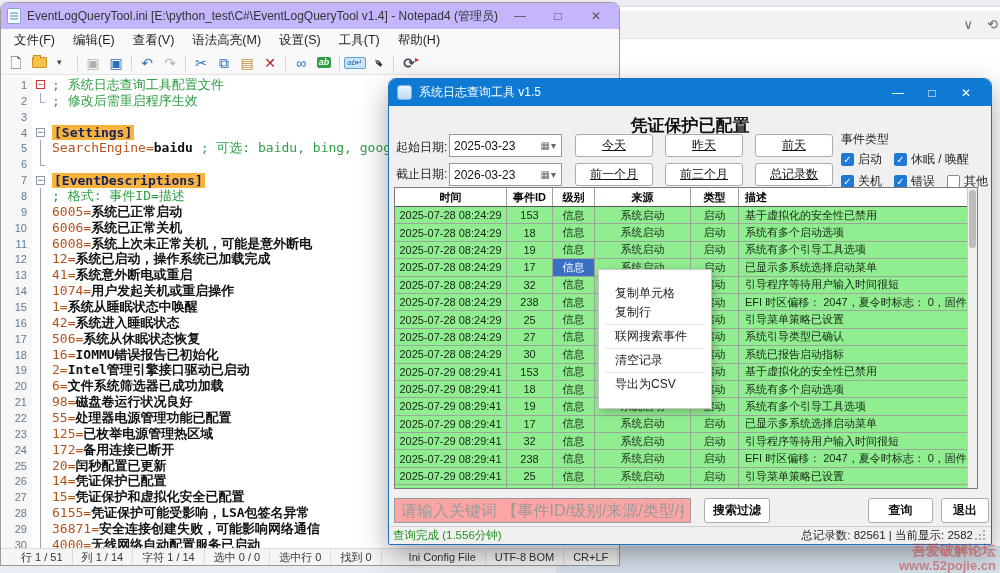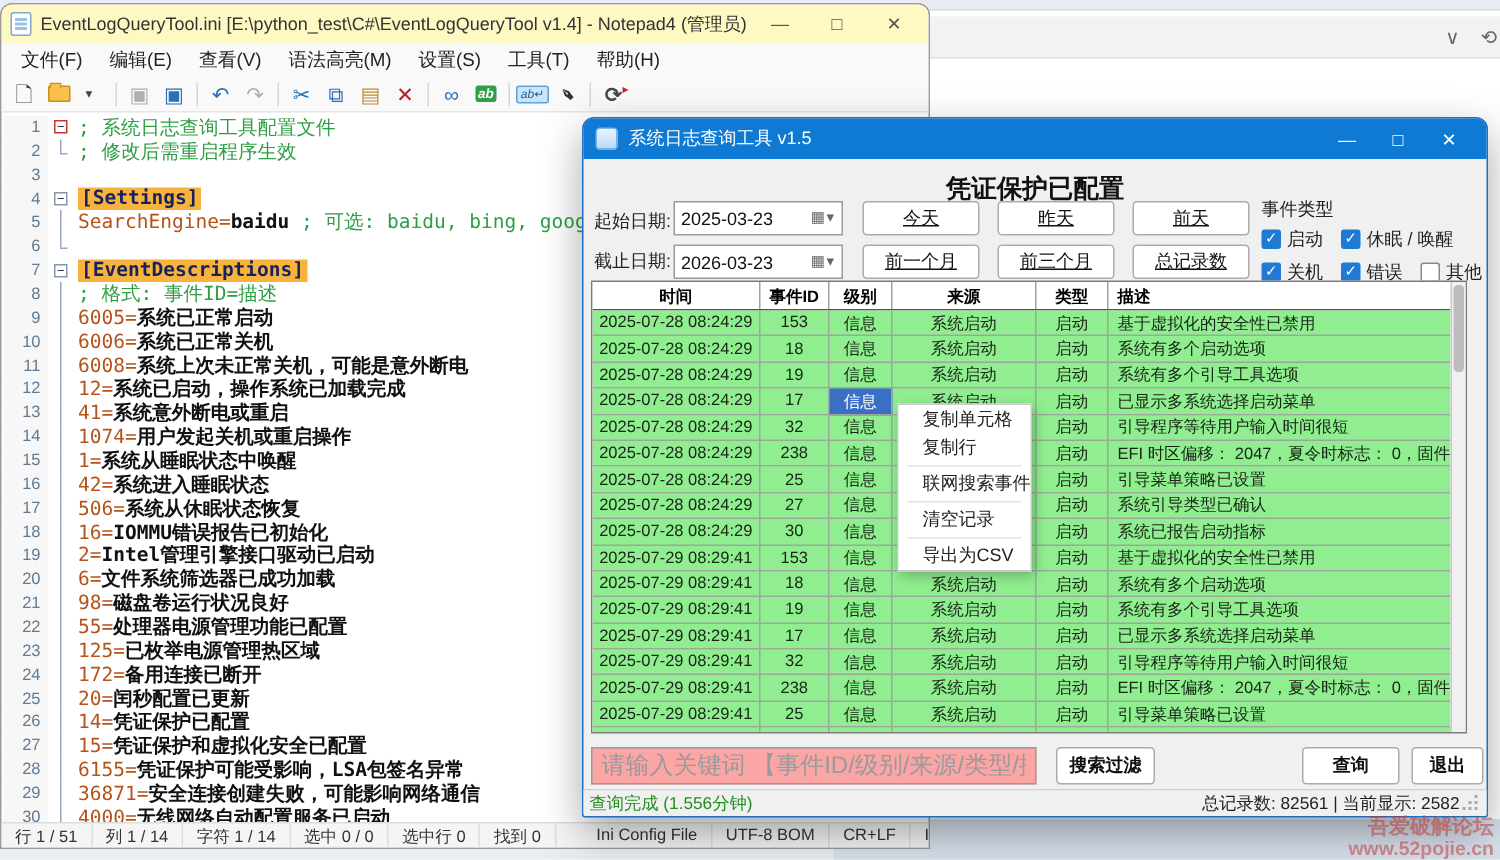--- a/index.html
+++ b/index.html
@@ -10,21 +10,21 @@
   #back-win { position:absolute; left:612px; top:6px; width:388px; height:540px;
     background:#fff; border-top:1px solid #d9d9d9; }
   #back-toolbar { position:absolute; left:0; top:4px; width:100%; height:28px;
     background:#f2f2f2; border-bottom:1px solid #e2e2e2; color:#666;
     display:flex; align-items:center; justify-content:flex-end; gap:14px; padding-right:2px; font-size:13px;}
   #bottom-strip { position:absolute; left:556px; top:546px; width:444px; height:27px; background:#d7e1ec; }
 
   
   #notepad { position:absolute; left:0; top:2px; width:620px; height:564px;
     background:#fff; border:1px solid #9a9a9a; border-radius:8px 8px 0 0; overflow:hidden; }
-  #np-titlebar { height:26px; background:#fef9c3; display:flex; align-items:center; padding:0 6px; }
+  #np-titlebar { height:26px; background:#c4b5fd; display:flex; align-items:center; padding:0 6px; }
   #np-title { font-size:12px; color:#333; margin-left:6px; white-space:nowrap; overflow:hidden; flex:1; }
   .np-doc-icon { width:14px; height:16px; background:#fff; border:1px solid #7ba7d7; border-radius:2px;
     position:relative; flex:0 0 auto; }
   .np-doc-icon::after { content:""; position:absolute; left:2px; top:3px; width:8px; height:1.5px;
     background:#9cc0e8; box-shadow:0 3px 0 #9cc0e8, 0 6px 0 #9cc0e8; }
   .cap-btns { display:flex; gap:4px; }
   .cap-btn { width:34px; height:22px; display:flex; align-items:center; justify-content:center;
     font-size:12px; color:#555; }
   #np-menubar { height:22px; display:flex; align-items:center; font-size:12.5px; color:#222;
     background:#f9f9f9; padding-left:4px; }
@@ -62,21 +62,21 @@
   .f-line::before { content:""; position:absolute; left:8px; top:0; height:100%; border-left:1px solid #9aa8bf; }
   .code { font-family:"DejaVu Sans Mono","Liberation Mono",monospace; font-size:13px; color:#222; padding-left:3px; }
   .seg-comment { color:#2f9e44; }
   .seg-section { background:#f8b33c; color:#17215e; font-weight:bold; padding:0 2px; }
   .seg-key { color:#b4531b; }
   .seg-val { color:#111; font-weight:bold; }
   .seg-plain { color:#222; }
 
   
   #np-status { position:absolute; left:0; bottom:0; width:100%; height:17px; background:#f5f5f5;
-    border-top:1px solid #ddd; display:flex; align-items:center; font-size:11px; color:#333; }
+    border-top:1px solid #ddd; display:flex; align-items:center; font-size:11px; color:#333;padding-left:11px; }
   .sb-seg { padding:0 9px; border-right:1px solid #ddd; height:100%; display:flex; align-items:center; white-space:nowrap; }
   .sb-gap { flex:1; border-right:none; }
   .grip { width:12px; height:12px; position:relative; margin-left:2px; }
   .grip::before { content:""; position:absolute; right:2px; bottom:2px; width:2px; height:2px; background:#aaa;
     box-shadow:-4px 0 0 #aaa, -8px 0 0 #aaa, 0 -4px 0 #aaa, -4px -4px 0 #aaa, 0 -8px 0 #aaa; }
 
   
   #dialog { position:absolute; left:388px; top:78px; width:604px; height:467px;
     background:#f0f0f0; border:1px solid #1d6fc0; border-radius:8px 8px 2px 2px;
     box-shadow:0 10px 28px rgba(0,0,0,.35); overflow:visible; }
@@ -112,22 +112,22 @@
   .td, .th { border-right:1px solid #9aa79a; border-bottom:1px solid #9aa79a; font-size:11px; color:#152615;
     display:flex; align-items:center; justify-content:center; overflow:hidden; white-space:nowrap; }
   .th { border-bottom:none; color:#000; }
   .c0{width:112px;} .c1{width:46px;} .c2{width:42px;} .c3{width:96px;} .c4{width:48px;}
   .c5{width:230px; justify-content:flex-start; padding-left:6px;}
   .td.sel { background:#3b6fc4; color:#fff; }
   #tbl-scroll { width:10px; background:#f0f0f0; border-left:1px solid #c9c9c9; position:relative; }
   #tbl-thumb { position:absolute; left:1px; top:2px; width:7px; height:58px; background:#bdbdbd; border-radius:3px; }
 
   
-  #ctx-menu { position:absolute; left:209px; top:190px; width:90px; background:#fff;
-    border:1px solid #c9c9c9; box-shadow:2px 3px 8px rgba(0,0,0,.25); padding:0 0; z-index:50; }
+  #ctx-menu { position:absolute; left:209px; top:190px; width:114px; background:#fff;
+    border:1px solid #c9c9c9; box-shadow:2px 3px 8px rgba(0,0,0,.25); padding:14px 0; z-index:50; }
   .ctx-item { height:19px; display:flex; align-items:center; padding-left:16px; font-size:12px; color:#222; }
   .ctx-sep { height:1px; background:#e3e3e3; margin:2px 6px; }
 
   
   #search-input { position:absolute; left:5px; top:419px; width:297px; height:25px;
     border:1px solid #9a9a9a; font-size:16px; padding:0 6px;
     font-family:"Liberation Sans","DejaVu Sans",sans-serif; color:#111; background:#fca5a5; }
   #search-input::placeholder { color:#9a9a9a; }
   #btn-filter { position:absolute; left:315px; top:419px; width:66px; height:25px; }
   #btn-query  { position:absolute; left:479px; top:419px; width:65px; height:25px; }

